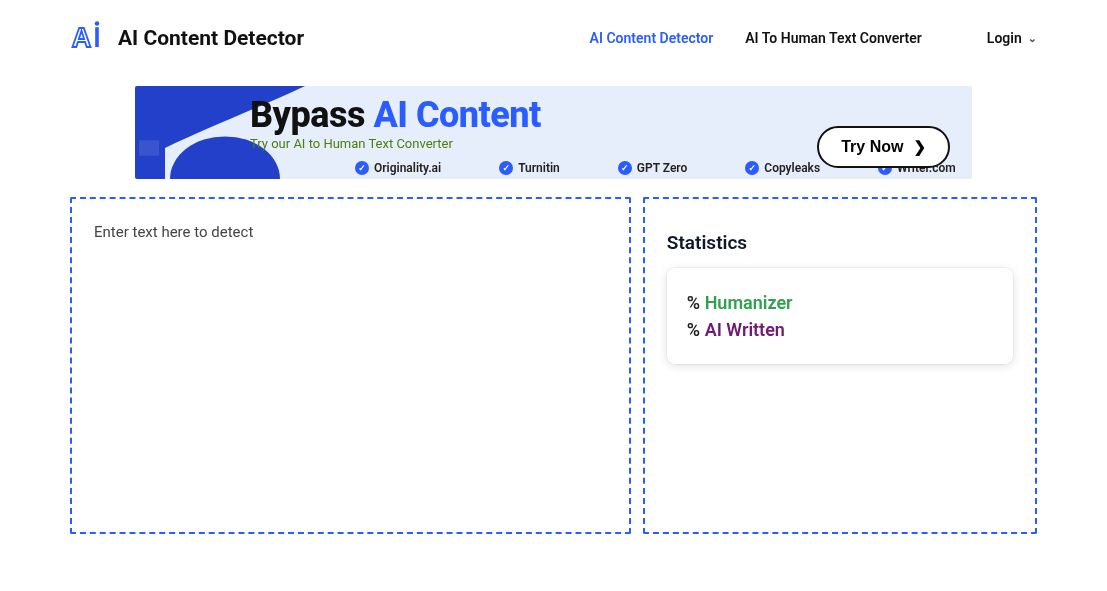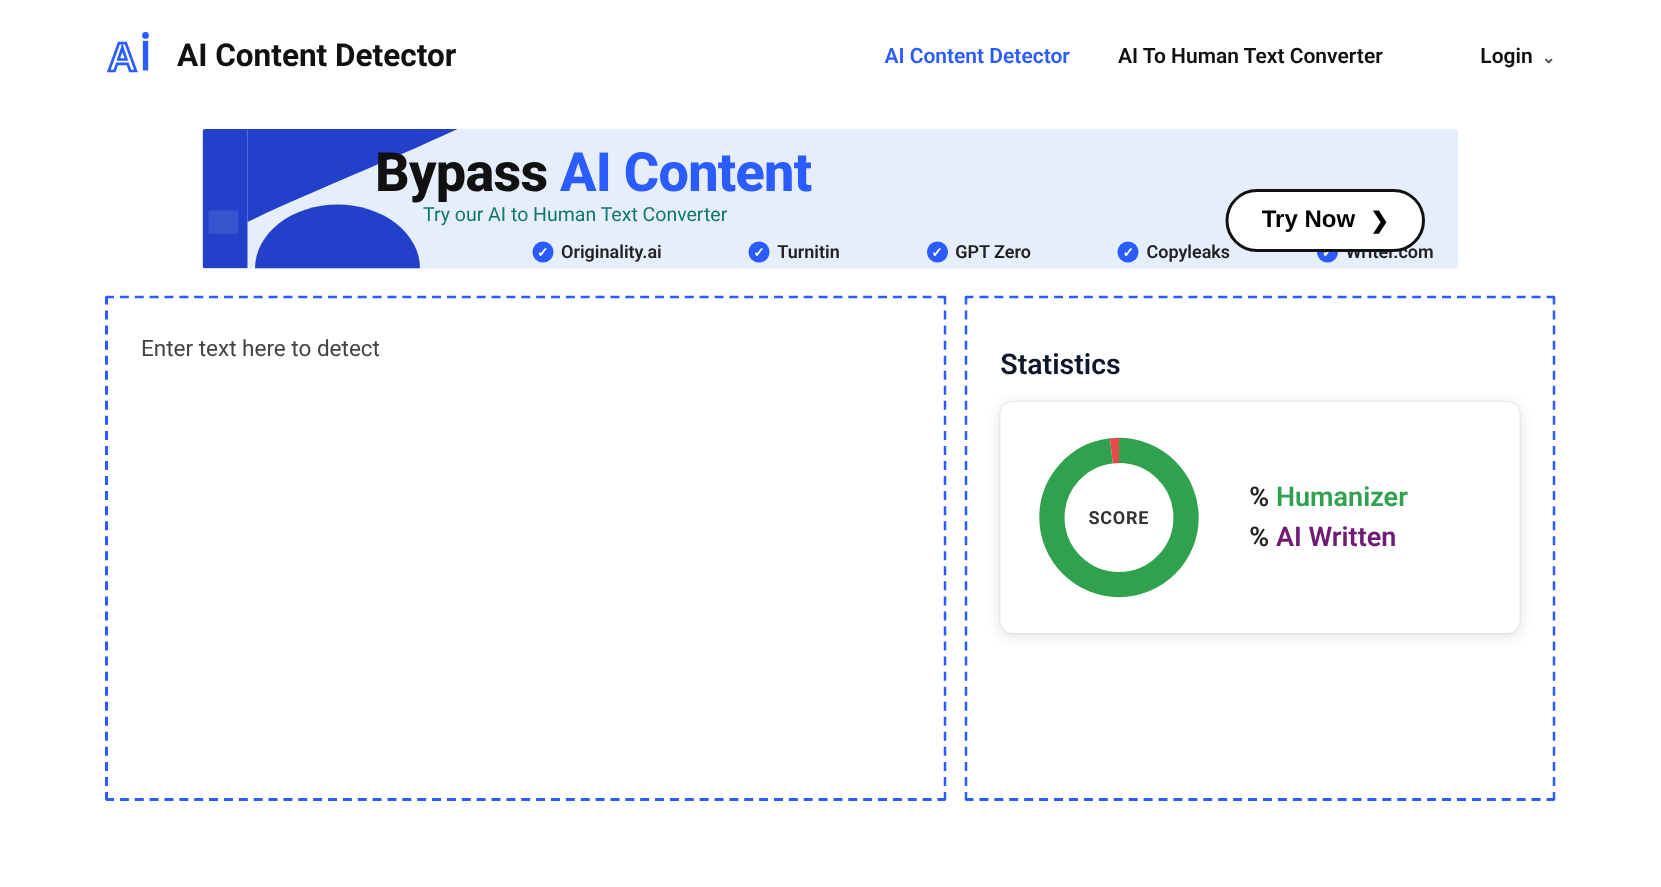--- a/index.html
+++ b/index.html
@@ -67,23 +67,22 @@
   }
   .banner-h {
     font-size: 36px;
     font-weight: 800;
     color: #111;
     letter-spacing: -0.5px;
   }
   .banner-h .accent { color: #2a5cff; }
   .banner-sub {
     font-size: 13px;
-    color: #0f766e;
+    color: #4d7c0f;
     margin-top: 0px;
-    margin-left: 32px;
   }
   .checks {
     display: flex;
     gap: 18px;
     margin-top: 10px;
     margin-left: 65px;
     font-size: 12px;
     color: #222;
     font-weight: 600;
   }
@@ -232,27 +231,20 @@
   </div>
 </div>
 
 <div class="panels">
   <div class="panel-left">
     <textarea class="text-input" placeholder="Enter text here to detect" style=""></textarea>
   </div>
   <div class="panel-right">
     <div class="stats-title">Statistics</div>
     <div class="card">
-      <div class="donut">
-        <svg viewBox="0 0 42 42">
-          <circle cx="21" cy="21" r="15.915" fill="none" stroke="#2fa14f" stroke-width="6" stroke-dasharray="98 2" stroke-dashoffset="0"></circle>
-          <circle cx="21" cy="21" r="15.915" fill="none" stroke="#e84a4a" stroke-width="6" stroke-dasharray="2 98" stroke-dashoffset="-98"></circle>
-        </svg>
-        <div class="donut-label">SCORE</div>
-      </div>
       <div class="legend">
         <div class="legend-row">
           <span class="pct"></span><span class="pct">%</span>
           <span class="green">Humanizer</span>
         </div>
         <div class="legend-row">
           <span class="pct"></span><span class="pct">%</span>
           <span class="red">AI Written</span>
         </div>
       </div>

